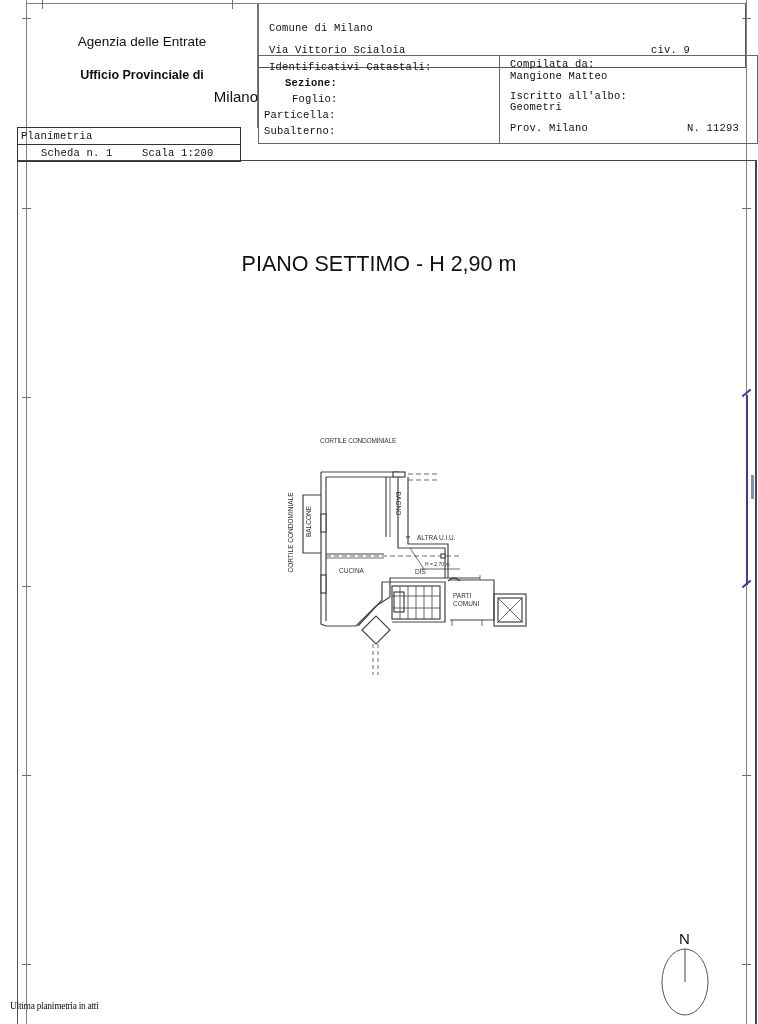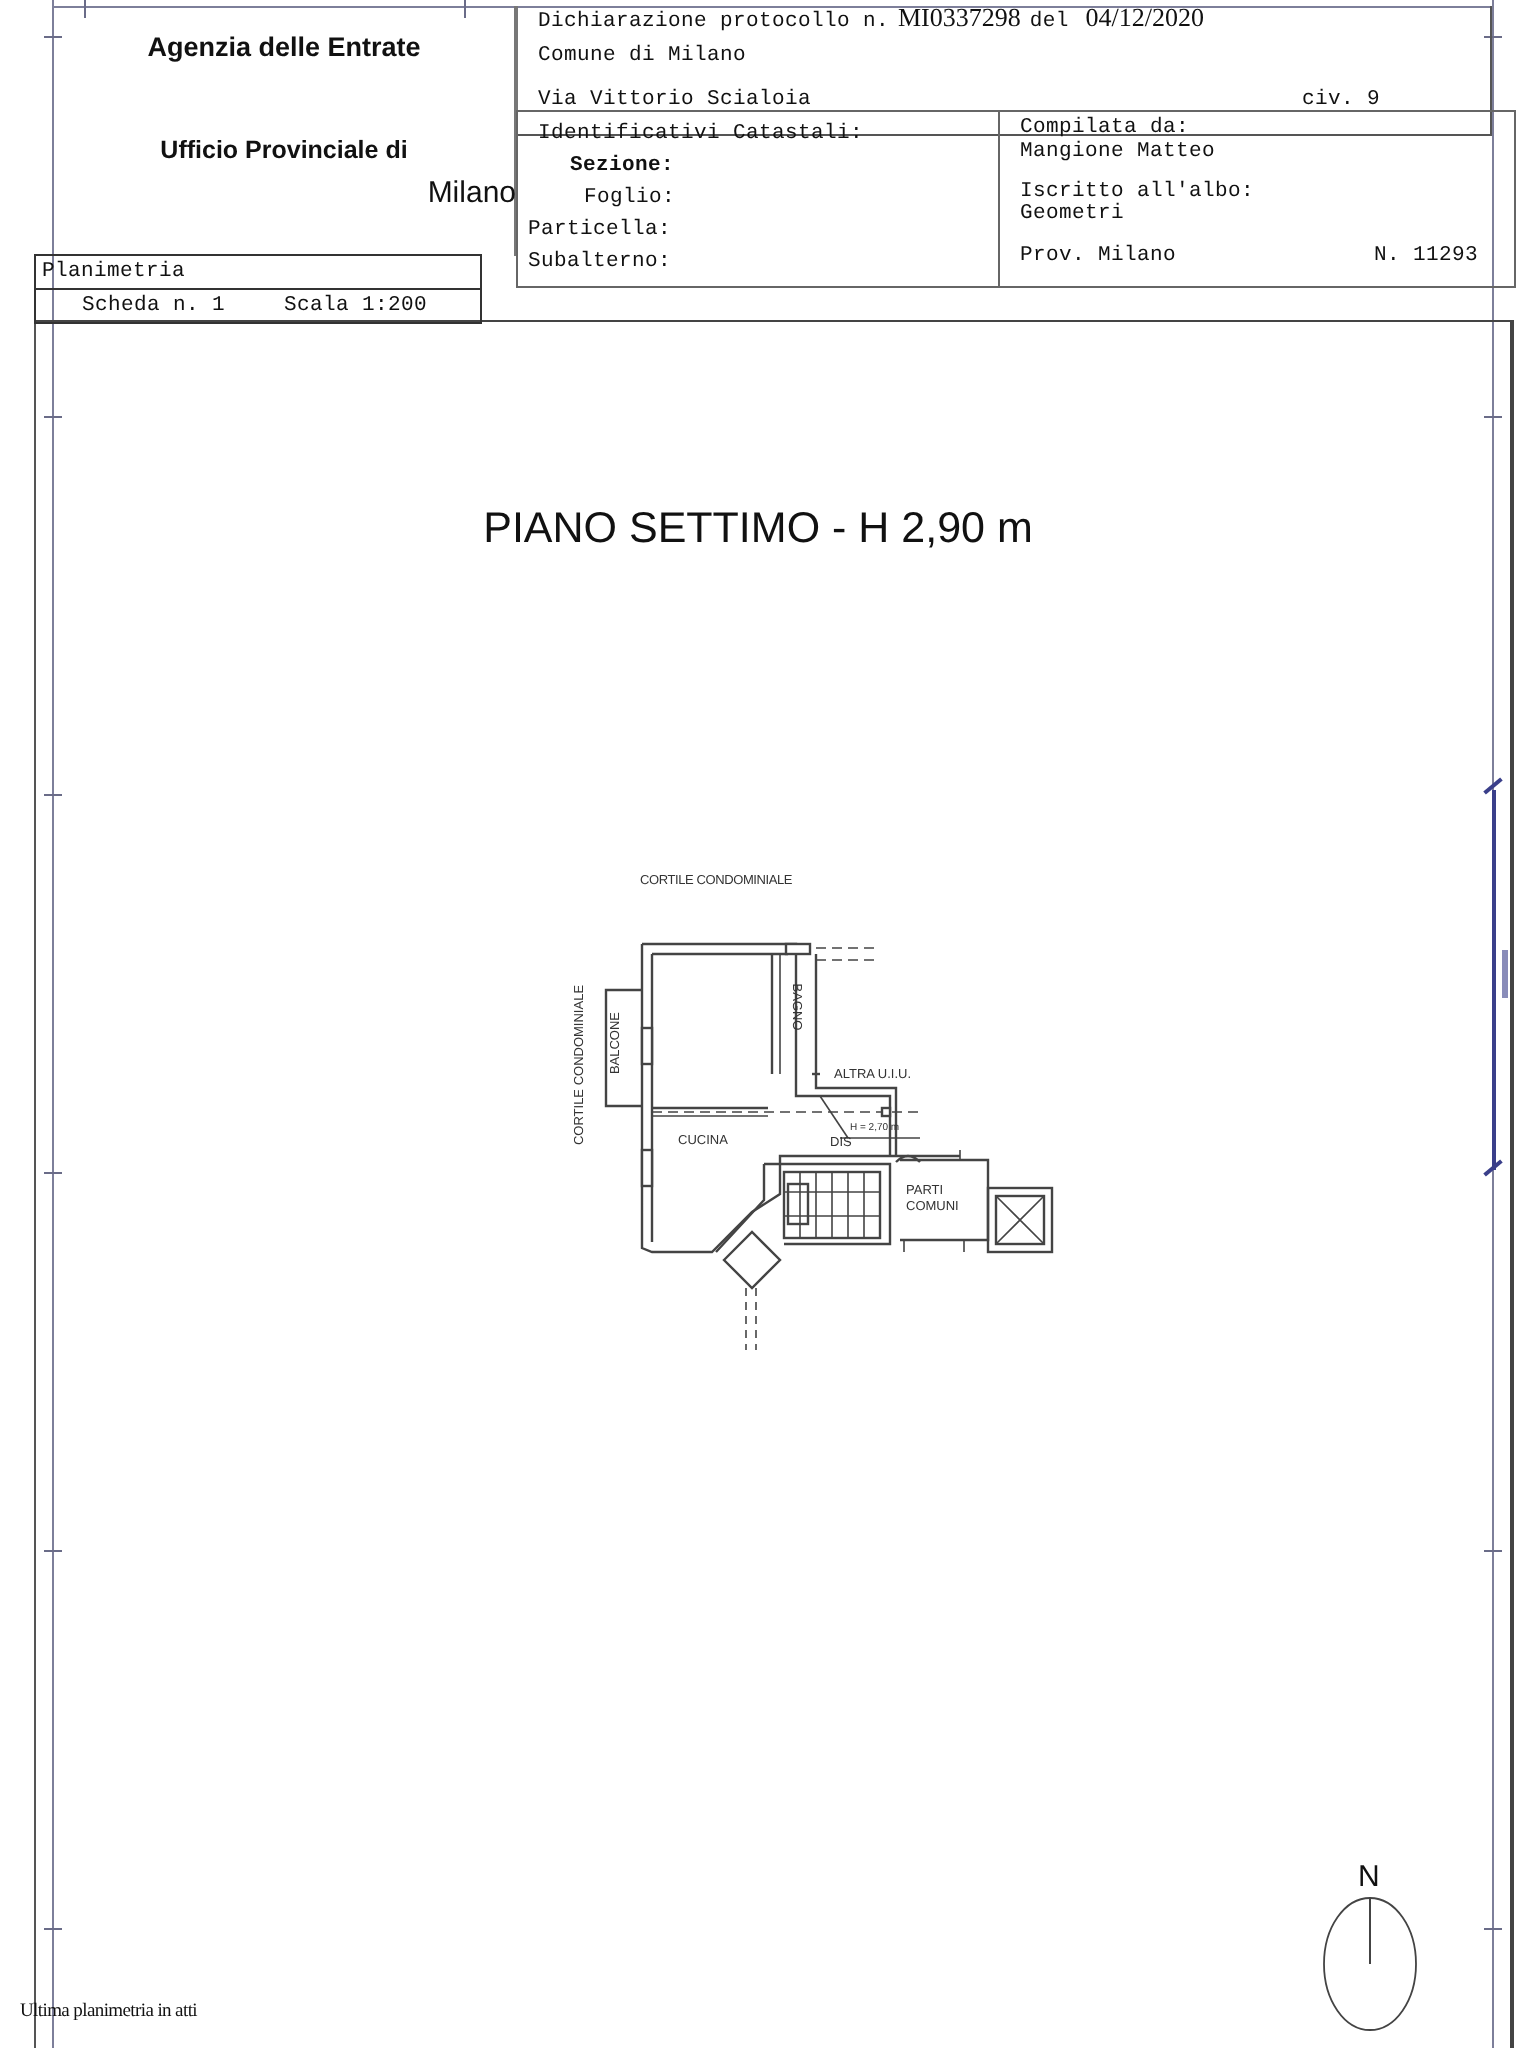--- a/index.html
+++ b/index.html
@@ -39,40 +39,34 @@
 <div class="tick-h" style="left:742px;top:208px;"></div>
 <div class="tick-h" style="left:742px;top:775px;"></div>
 <div class="tick-h" style="left:742px;top:964px;"></div>
 
 <div class="abs" style="left:746px;top:395px;width:2px;height:190px;background:#3a3f8a;"></div>
 <div class="abs" style="left:741px;top:392px;width:11px;height:2px;background:#3a3f8a;transform:rotate(-40deg);"></div>
 <div class="abs" style="left:741px;top:583px;width:11px;height:2px;background:#3a3f8a;transform:rotate(-40deg);"></div>
 <div class="abs" style="left:751px;top:475px;width:3px;height:24px;background:#3a3f8a;opacity:0.6;"></div>
 
 <div class="abs" style="left:26px;top:3px;width:232px;height:125px;border-right:1px solid #777;box-sizing:border-box;">
-  <div class="abs hdr-l" style="left:0;top:13px;width:232px;font-size:13.5px;font-weight:bold;">Agenzia delle Entrate</div>
+  <div class="abs hdr-l" style="left:0;top:31px;width:232px;font-size:13.5px;font-weight:normal;">Agenzia delle Entrate</div>
   <div class="abs hdr-l" style="left:0;top:65px;width:232px;font-size:12.5px;font-weight:bold;">Ufficio Provinciale di</div>
   <div class="abs" style="left:0;top:85px;width:232px;text-align:right;font-size:15px;padding-left:10px;box-sizing:border-box;">Milano</div>
 </div>
 
 <div class="boxdark" style="left:17px;top:127px;width:224px;height:18px;">
   <span class="abs mono mtxt" style="left:3px;top:2px;">Planimetria</span>
 </div>
 <div class="boxdark" style="left:17px;top:144px;width:224px;height:18px;">
   <span class="abs mono mtxt" style="left:3px;top:2px;margin-left:20px;">Scheda n. 1</span>
   <span class="abs mono mtxt" style="left:124px;top:2px;">Scala 1:200</span>
 </div>
 
 <div class="box" style="left:258px;top:3px;width:488px;height:65px;border-left:1px solid #777;border-top:none;">
-  <div class="abs" style="left:10px;top:-3px;white-space:nowrap;">
-    <span class="mono mtxt">Dichiarazione protocollo n.</span>
-    <span class="serif" style="font-size:13px;">MI0337298</span>
-    <span class="mono mtxt">del</span>
-    <span class="serif" style="font-size:13px;margin-left:4px;">04/12/2020</span>
-  </div>
   <div class="abs mono mtxt" style="left:10px;top:19px;">Comune di Milano</div>
   <div class="abs mono mtxt" style="left:10px;top:41px;">Via Vittorio Scialoia</div>
   <div class="abs mono mtxt" style="left:392px;top:41px;">civ. 9</div>
 </div>
 
 <div class="box" style="left:258px;top:55px;width:500px;height:89px;border:1px solid #666;">
   <div class="abs mono mtxt" style="left:10px;top:5px;">Identificativi Catastali:</div>
   <div class="abs mono mtxt" style="left:26px;top:21px;font-weight:bold;">Sezione:</div>
   <div class="abs mono mtxt" style="left:33px;top:37px;">Foglio:</div>
   <div class="abs mono mtxt" style="left:5px;top:53px;">Particella:</div>

